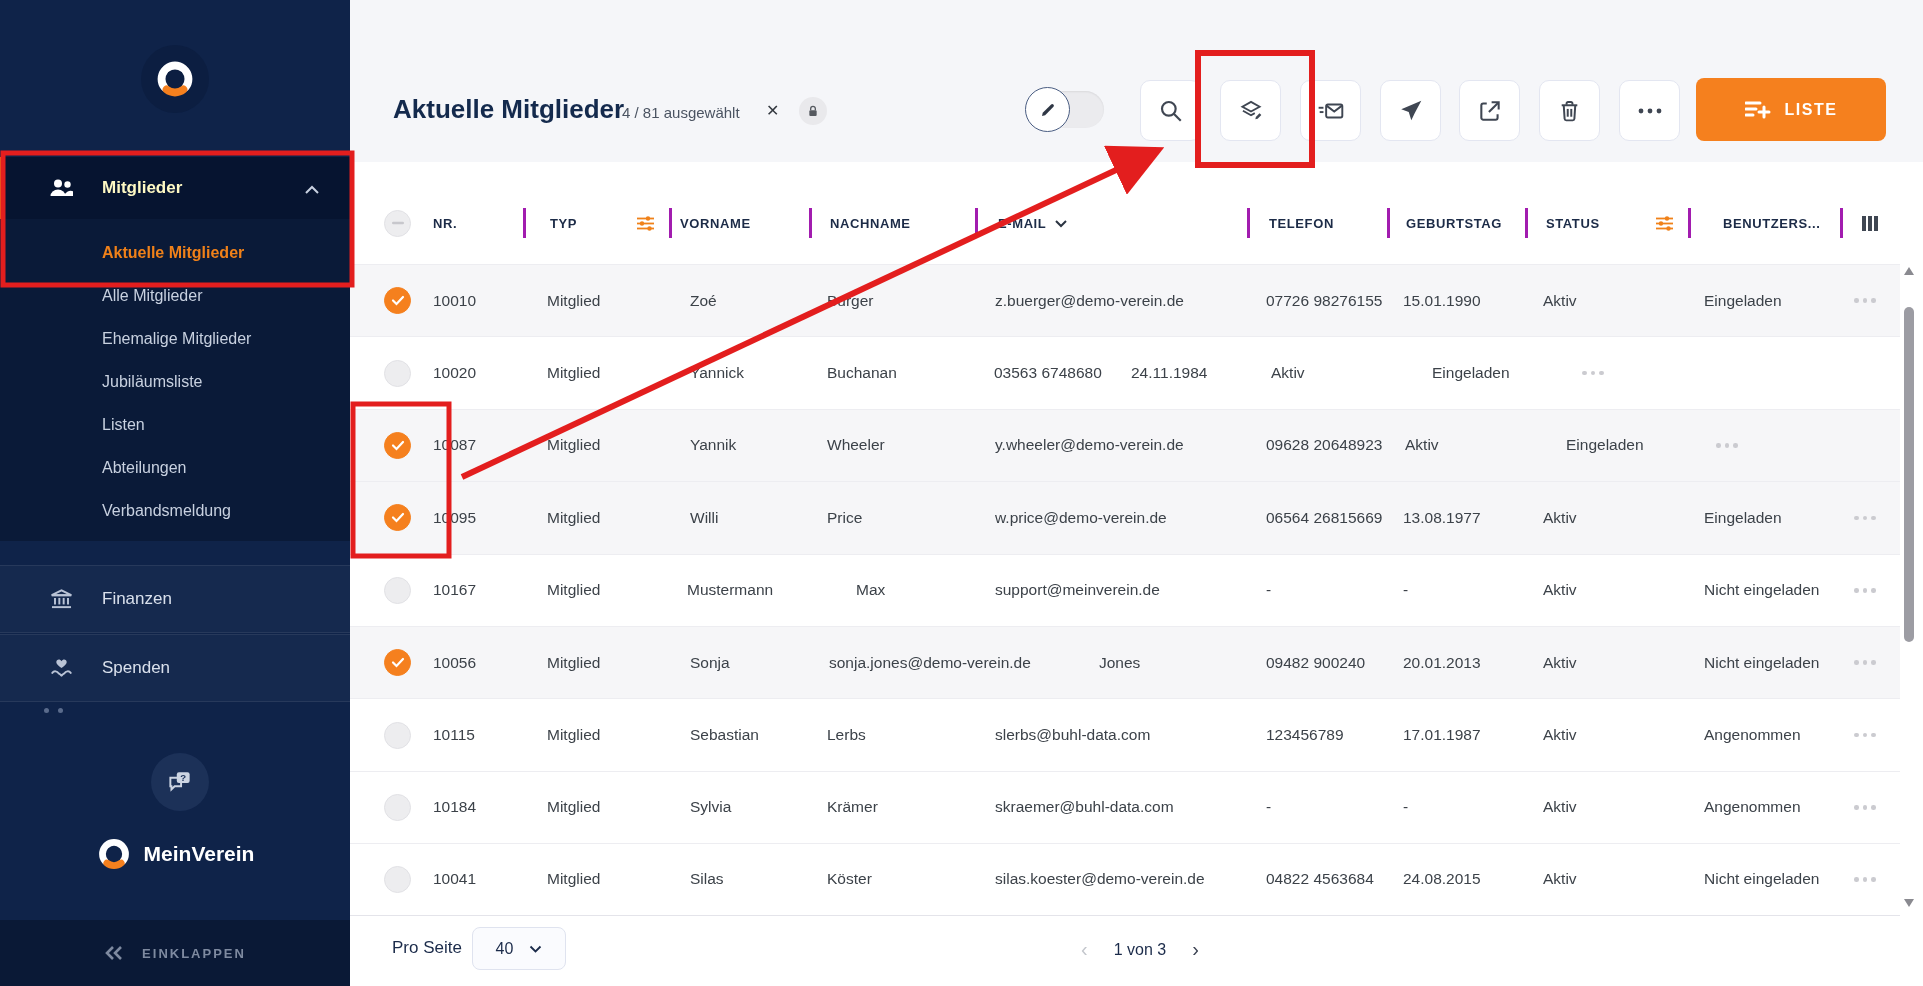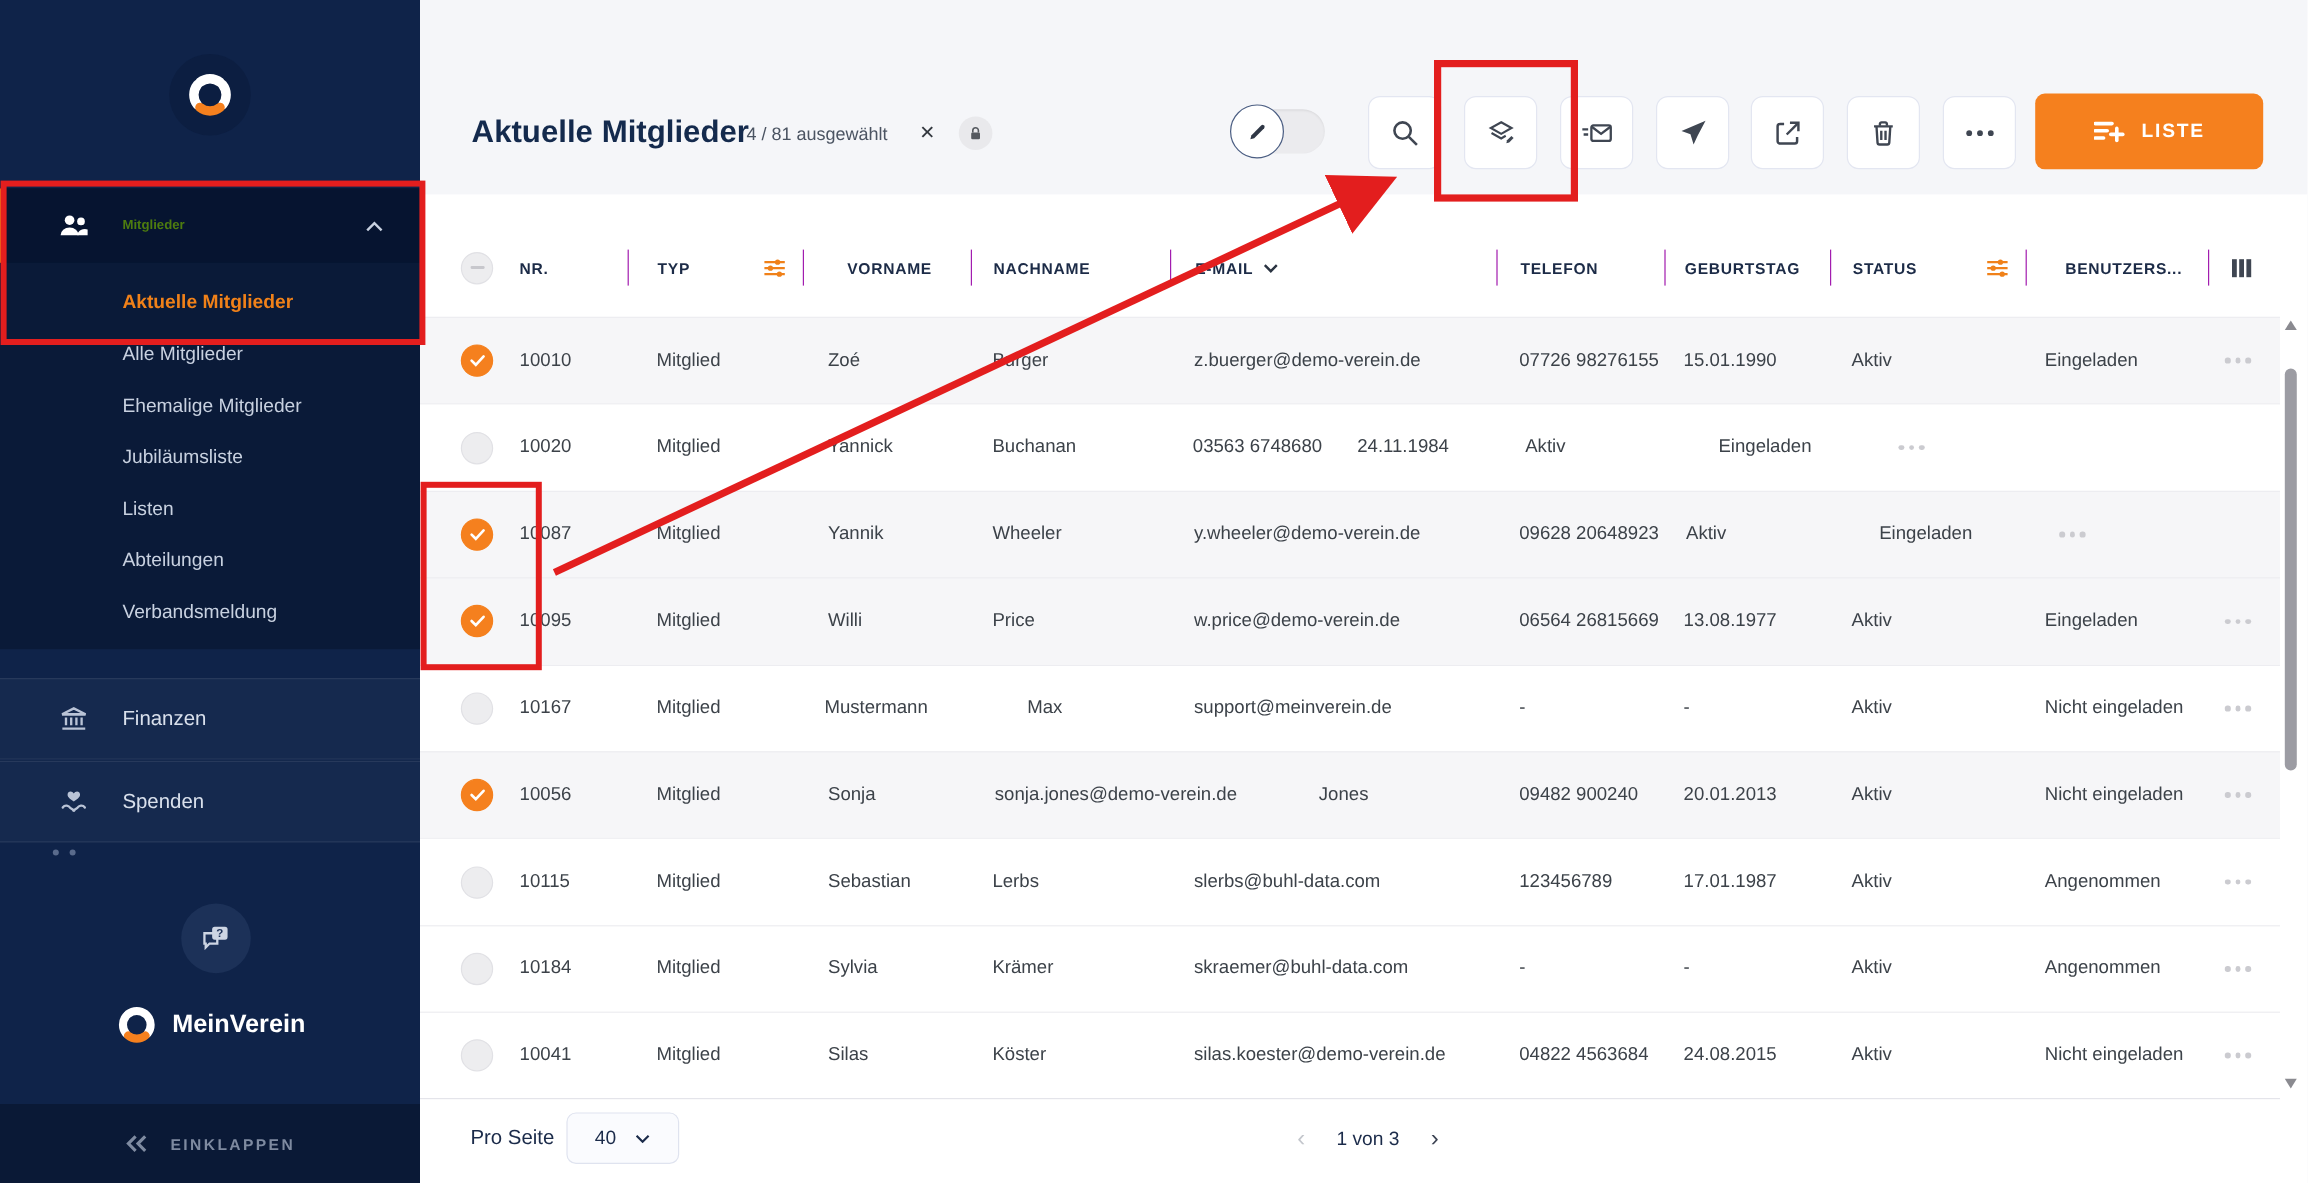--- a/index.html
+++ b/index.html
@@ -7,21 +7,21 @@
   #app { position:relative; width:1923px; height:986px; background:#F5F6F9; overflow:hidden; }
 
   
   #sidebar { position:absolute; left:0; top:0; width:350px; height:986px; background:#0F2349; color:#C8D1E0; }
   .logo-wrap { position:absolute; left:0; top:0; width:350px; height:157px; display:flex; align-items:center; justify-content:center; }
   .logo-circle { width:68px; height:68px; border-radius:50%; background:#0C1E41; display:flex; align-items:center; justify-content:center; }
   .nav-group { position:absolute; left:0; top:157px; width:350px; height:384px; background:#0A1A38; }
   .nav-parent { position:relative; height:62px; display:flex; align-items:center; background:#061430; cursor:pointer; }
   .nav-parent .accent { position:absolute; left:0; top:0; width:5px; height:100%; background:#F08119; }
   .nav-parent .picon { margin-left:48px; width:26px; display:flex; }
-  .nav-parent .plabel { margin-left:28px; font-size:11px; font-weight:bold; color:#4d7c0f; }
+  .nav-parent .plabel { margin-left:28px; font-size:17px; font-weight:bold; color:#fef9c3; }
   .nav-parent .chev { position:absolute; right:30px; top:24px; }
   .sub-list { padding-top:12px; }
   .sub-item { height:43px; line-height:43px; padding-left:102px; font-size:16px; color:#C8D1E0; cursor:pointer; white-space:nowrap; }
   .sub-item.active { color:#F08119; font-weight:bold; }
   .section-row { position:absolute; left:0; width:350px; height:68px; background:#15294E; display:flex; align-items:center; border-top:1px solid rgba(255,255,255,.08); border-bottom:1px solid rgba(255,255,255,.08); cursor:pointer; }
   .section-row .sicon { margin-left:48px; width:28px; display:flex; }
   .section-row .slabel { margin-left:26px; font-size:17px; color:#D9E0EC; }
   .dots-more { position:absolute; left:44px; top:708px; display:flex; gap:9px; }
   .dots-more i { width:5px; height:5px; border-radius:50%; background:#5A6B8C; }
   .help-bubble { position:absolute; left:151px; top:753px; width:58px; height:58px; border-radius:50%; background:#1C3158; display:flex; align-items:center; justify-content:center; cursor:pointer; }
@@ -43,21 +43,21 @@
   .edit-toggle .knob { position:absolute; left:-3px; top:-4px; width:45px; height:45px; border-radius:50%; background:#FFFFFF; border:1px solid #4A5D82; display:flex; align-items:center; justify-content:center; }
 
   .tool-btn { position:absolute; top:80px; width:61px; height:61px; background:#FFFFFF; border:1px solid #E3E6F1; border-radius:10px; display:flex; align-items:center; justify-content:center; cursor:pointer; }
   .liste-btn { position:absolute; left:1696px; top:78px; width:190px; height:63px; background:#F5801E; border:none; border-radius:8px; display:flex; align-items:center; justify-content:center; gap:14px; cursor:pointer; }
   .liste-btn span { color:#FFFFFF; font-size:16px; font-weight:bold; letter-spacing:1.5px; }
 
   
   .card { position:absolute; left:350px; top:162px; width:1573px; height:824px; background:#FFFFFF; }
   .thead { position:absolute; left:0; top:0; width:1550px; height:102px; display:flex; align-items:center; padding-top:20px; }
   .th { position:relative; height:30px; display:flex; align-items:center; overflow:hidden; }
-  .th.divided { border-left:1px solid #a21caf; }
+  .th.divided { border-left:3px solid #a21caf; }
   .th .lbl { font-size:13px; font-weight:bold; color:#1C2B47; letter-spacing:.6px; white-space:nowrap; }
   .rows { position:absolute; left:0; top:102px; width:1550px; }
   .trow { display:flex; align-items:center; height:72.4px; border-top:1px solid #EDEDF1; background:#FFFFFF; cursor:pointer; }
   .trow.selected { background:#F6F6F8; }
   .trow:last-child { border-bottom:1px solid #E4E4EA;text-align:center; }
   .td { height:100%; display:flex; align-items:center; overflow:hidden; font-size:15.5px; color:#3C4249; white-space:nowrap; }
   .cb { width:27px; height:27px; border-radius:50%; background:#EDEDEF; border:1px solid #E1E1E5; display:flex; align-items:center; justify-content:center; flex:none; cursor:pointer; }
   .cb.on { background:#F5801E; border-color:#F5801E; }
   .row-dots { display:flex; gap:4px; cursor:pointer; }
   .row-dots i { width:4.5px; height:4.5px; border-radius:50%; background:#CBCBD0; }
@@ -311,21 +311,21 @@
                 <line x1="1" y1="13.5" x2="18" y2="13.5"></line>
               </g>
               <g fill="#F08119">
                 <circle cx="12" cy="3.5" r="2.2"></circle>
                 <circle cx="6" cy="8.5" r="2.2"></circle>
                 <circle cx="13.5" cy="13.5" r="2.2"></circle>
               </g>
             </svg>
           </span>
         </div>
-        <div class="th divided" style="width: 140px; padding-left: 36px;">
+        <div class="th divided" style="width: 140px; padding-left: 8px;">
           <span class="lbl">VORNAME</span>
         </div>
         <div class="th divided" style="width: 166px; padding-left: 18px;">
           <span class="lbl">NACHNAME</span>
         </div>
         <div class="th divided" style="width: 272px; padding-left: 20px;">
           <span class="lbl">E-MAIL</span>
           <span style="display: flex;">
             <svg width="14" height="9" viewBox="0 0 14 9" style="margin-left:8px;flex:none">
               <polyline points="2,2 7,7 12,2" fill="none" stroke="#2B3442" stroke-width="2"></polyline>

